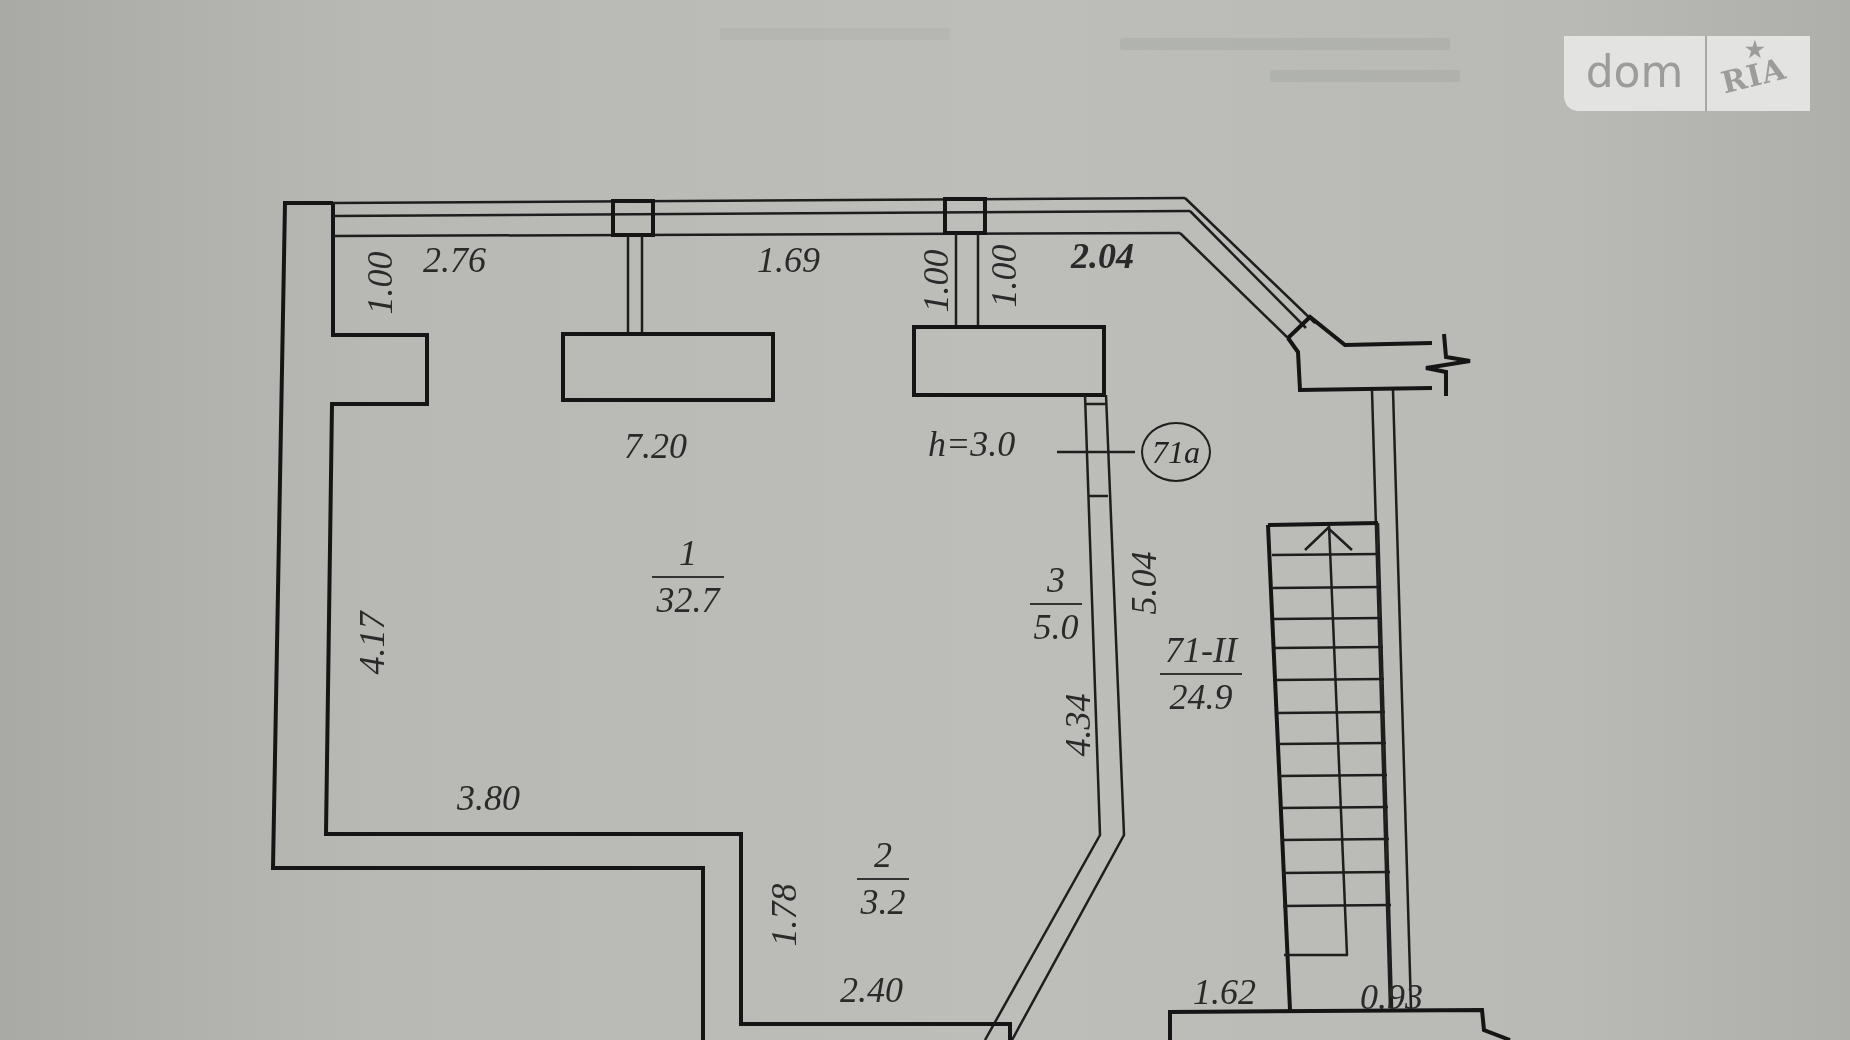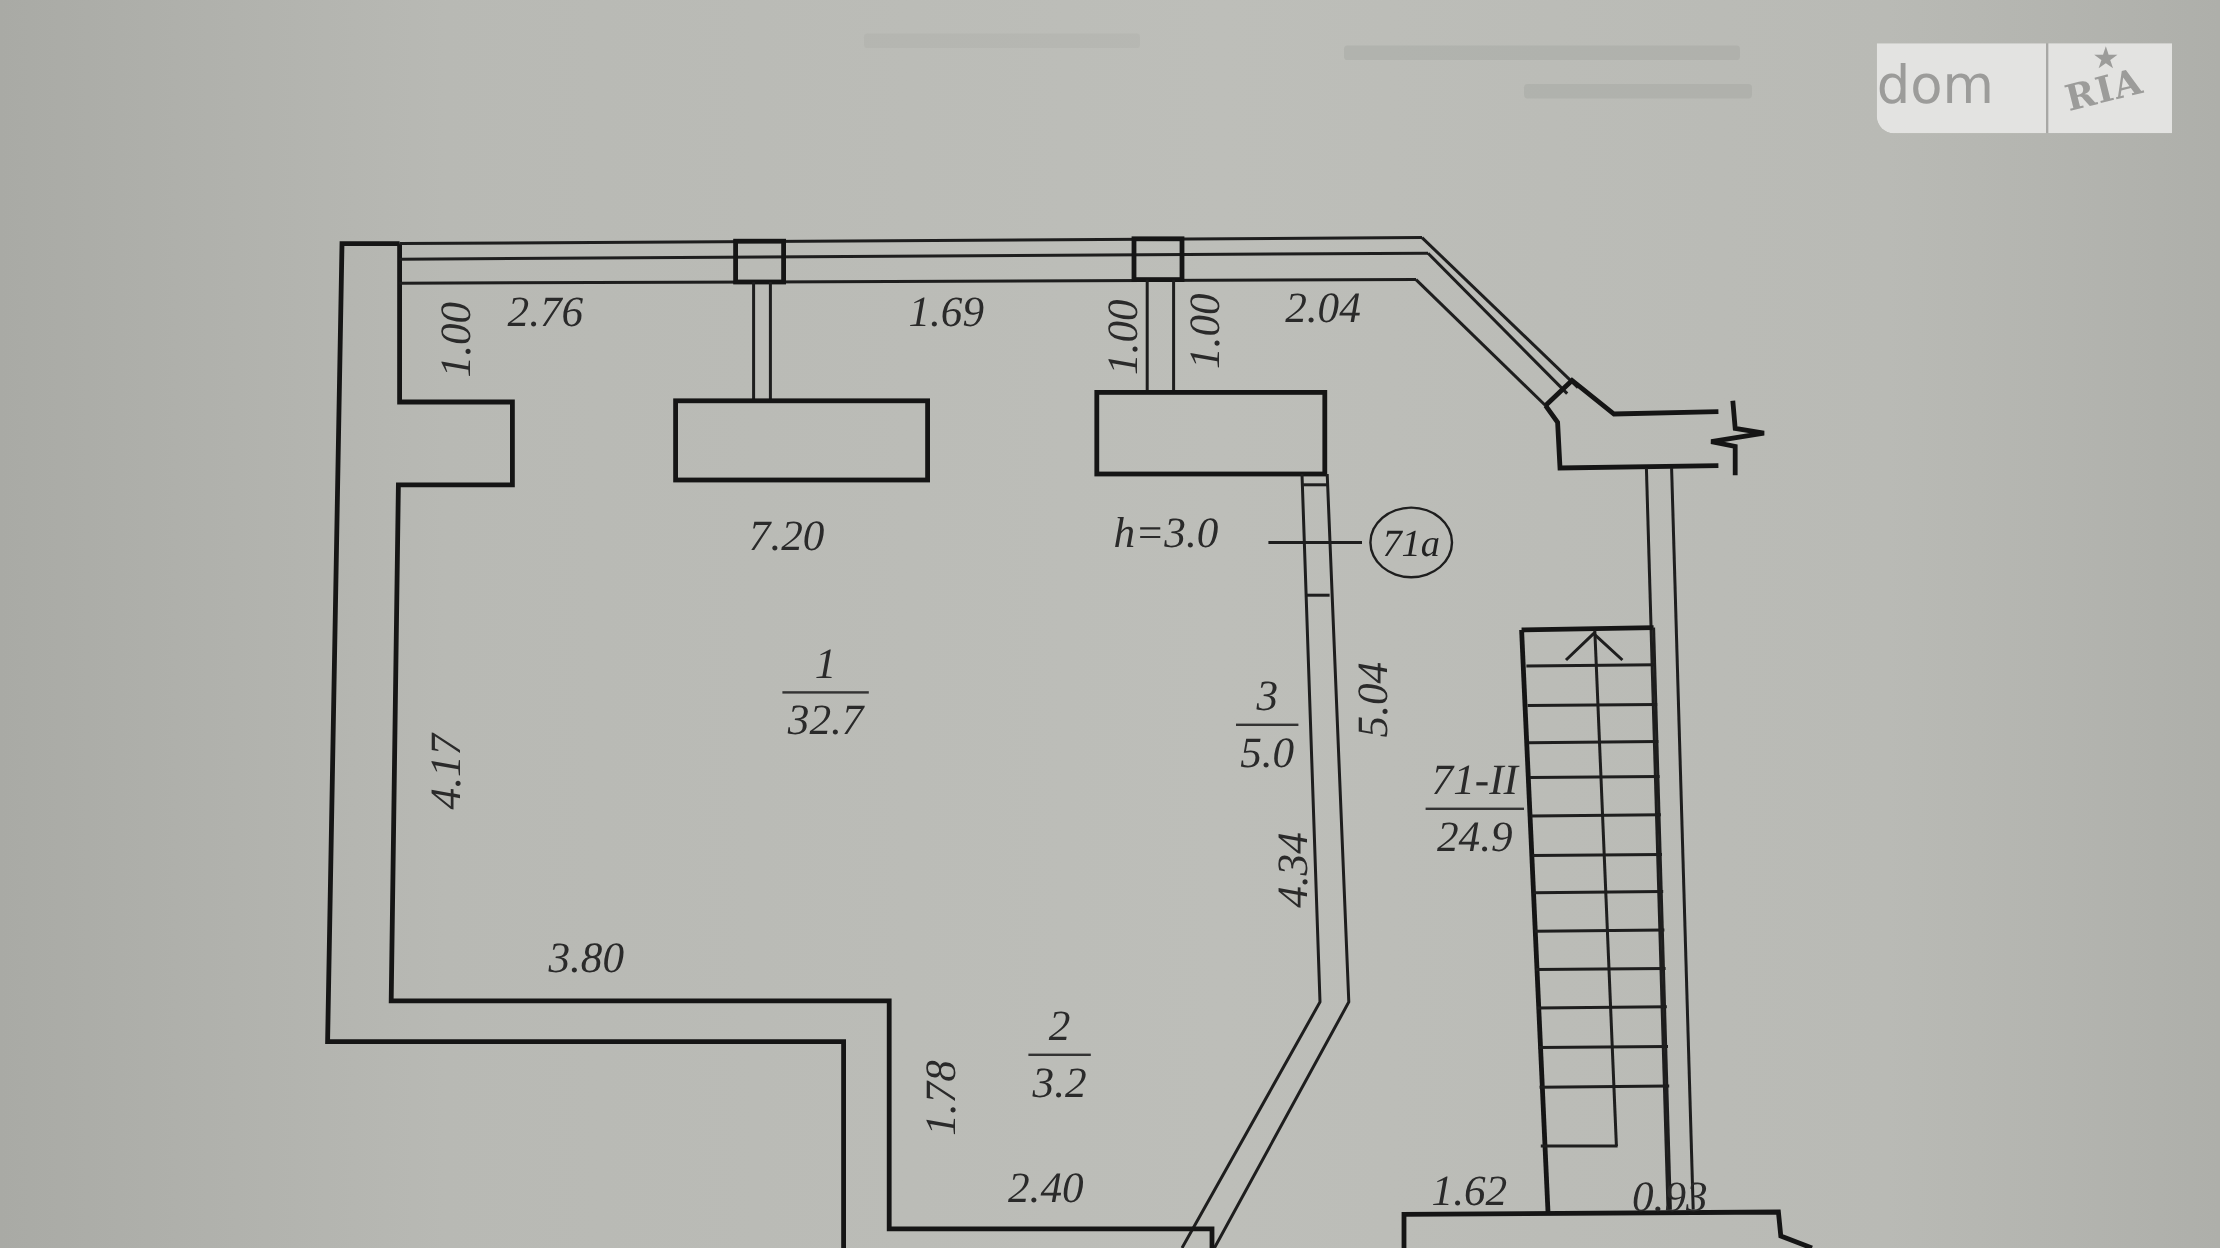--- a/index.html
+++ b/index.html
@@ -34,21 +34,21 @@
     .marker {
       position: absolute; width: 66px; height: 56px; border: 2.5px solid #1e1e1e; border-radius: 50%;
       font-style: italic; font-size: 32px; color: #222; text-align: center; line-height: 56px;
     }
     .logo {
       position: absolute; left: 1564px; top: 36px; width: 246px; height: 75px;
       display: flex; border-radius: 0 0 0 14px; overflow: hidden;
     }
     .logo .dom {
       width: 141px; height: 75px; background: #e3e3e1; color: #9c9c9a;
-      font-family: "DejaVu Sans", sans-serif; font-size: 44px; line-height: 72px; text-align: left;
+      font-family: "DejaVu Sans", sans-serif; font-size: 44px; line-height: 72px; text-align: center;
       border-radius: 0 0 0 14px;
     }
     .logo .sep { width: 2px; background: #a8a8a5; }
     .logo .ria {
       flex: 1; background: #e3e3e1; color: #9c9c9a; position: relative;
       font-family: "DejaVu Serif", serif; font-weight: bold; font-size: 30px;
     }
     .logo .ria span.t { position: absolute; left: 14px; top: 22px; transform: rotate(-14deg); letter-spacing: 1px; }
     .logo .ria span.s { position: absolute; left: 38px; top: 0px; font-size: 22px; }
   </style>
@@ -125,21 +125,21 @@
   <path class="wall" d="M1170,1040 L1170,1012 L1482,1010 L1484,1030 L1510,1040"></path>
 
   <path class="wall" d="M985,1024 L1010,1024 L1010,1040"></path>
 </svg>
 
 <div class="dim vert" style="left:348px;top:265px;">1.00</div>
 <div class="dim" style="left:423px;top:242px;">2.76</div>
 <div class="dim" style="left:757px;top:242px;">1.69</div>
 <div class="dim vert" style="left:904px;top:263px;">1.00</div>
 <div class="dim vert" style="left:972px;top:258px;">1.00</div>
-<div class="dim" style="left:1071px;top:238px;">2.04</div>
+<div class="dim" style="left:1071px;top:238px;font-weight:bold;">2.04</div>
 <div class="dim" style="left:624px;top:428px;">7.20</div>
 <div class="dim" style="left:928px;top:426px;">h=3.0</div>
 <div class="dim vert" style="left:340px;top:625px;">4.17</div>
 <div class="dim" style="left:457px;top:780px;">3.80</div>
 <div class="dim vert" style="left:752px;top:897px;">1.78</div>
 <div class="dim" style="left:840px;top:972px;">2.40</div>
 <div class="dim vert" style="left:1046px;top:707px;">4.34</div>
 <div class="dim vert" style="left:1112px;top:565px;">5.04</div>
 <div class="dim" style="left:1193px;top:974px;">1.62</div>
 <div class="dim" style="left:1360px;top:967px;margin-top:12px;">0.93</div>
@@ -154,21 +154,21 @@
 <div class="frac" style="left:857px;top:837px;width:52px;">
   <span class="num">2</span>
     <span class="bar"></span>
     <span class="den">3.2</span>
 </div>
 <div class="frac" style="left:1030px;top:562px;width:52px;">
   <span class="num">3</span>
     <span class="bar"></span>
     <span class="den">5.0</span>
 </div>
-<div class="frac" style="left:1188px;top:632px;width:82px;">
+<div class="frac" style="left:1160px;top:632px;width:82px;">
   <span class="num">71-II</span>
     <span class="bar"></span>
     <span class="den">24.9</span>
 </div>
 
 <div class="logo">
   <div class="dom">dom</div>
   <div class="sep"></div>
   <div class="ria">
     <span class="s">★</span>

